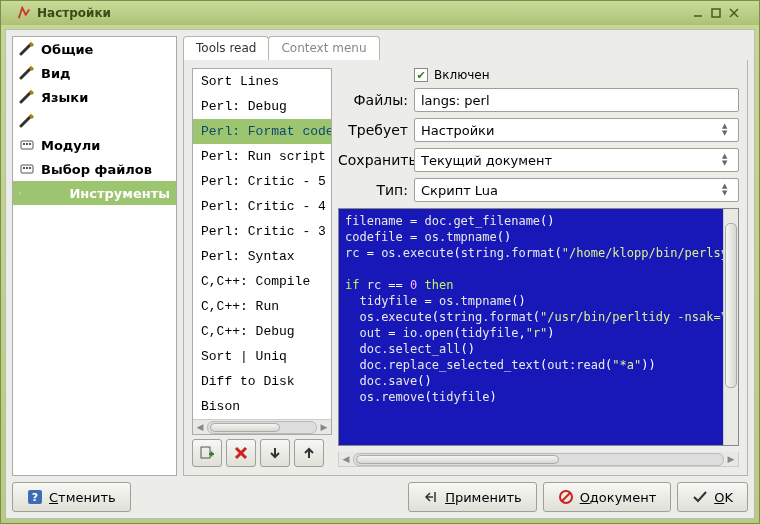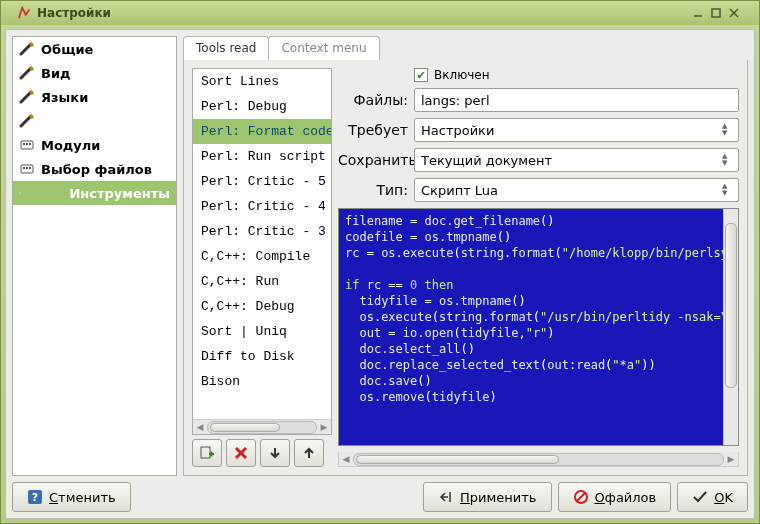--- a/index.html
+++ b/index.html
@@ -227,20 +227,21 @@
           <div class="tools-col">
             <div class="tools-list">
               <div class="tools-list-inner" id="tools-list">
                   <div class="tool-item">Sort Lines</div>
                   <div class="tool-item">Perl: Debug</div>
                   <div class="tool-item selected">Perl: Format code</div>
                   <div class="tool-item">Perl: Run script</div>
                   <div class="tool-item">Perl: Critic - 5</div>
                   <div class="tool-item">Perl: Critic - 4</div>
                   <div class="tool-item">Perl: Critic - 3</div>
+                  <div class="tool-item">Perl: Syntax</div>
                   <div class="tool-item">C,C++: Compile</div>
                   <div class="tool-item">C,C++: Run</div>
                   <div class="tool-item">C,C++: Debug</div>
                   <div class="tool-item">Sort | Uniq</div>
                   <div class="tool-item">Diff to Disk</div>
                   <div class="tool-item">Bison</div>
                 </div>
               <div class="hscroll">
                 <span class="hscroll-arrow">◀</span>
                 <div class="hscroll-track">
@@ -356,21 +357,21 @@
         </span>
         <span><span class="u">П</span><span id="apply-rest">рименить</span></span>
       </span>
       <span class="btn">
         <span class="icn">
           <svg viewBox="0 0 16 16">
               <circle cx="8" cy="8" r="6" stroke="#c22" stroke-width="2" fill="none"></circle>
               <path d="M4 12 L12 4" stroke="#c22" stroke-width="2"></path>
             </svg>
         </span>
-        <span><span class="u">О</span><span id="cancel-rest">файлов</span></span>
+        <span><span class="u">О</span><span id="cancel-rest">документ</span></span>
       </span>
       <span class="btn">
         <span class="icn">
           <svg viewBox="0 0 16 16">
               <path d="M2 8 l4 4 l8 -9" stroke="#333" stroke-width="2" fill="none"></path>
             </svg>
         </span>
         <span><span class="u">O</span><span id="ok-rest">K</span></span>
       </span>
     </div>

